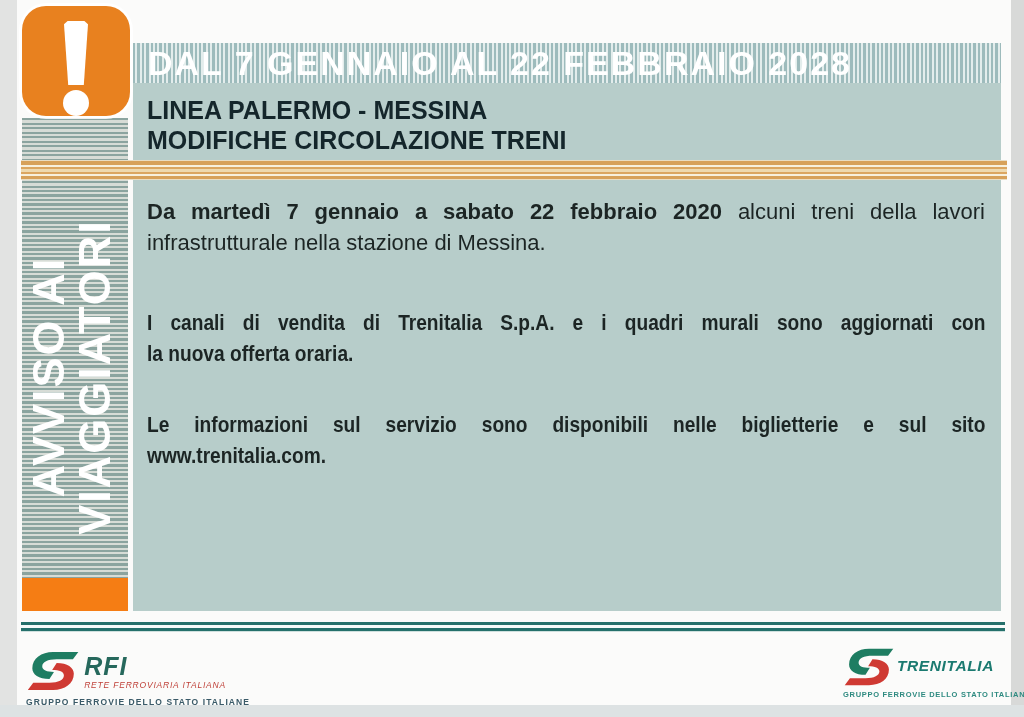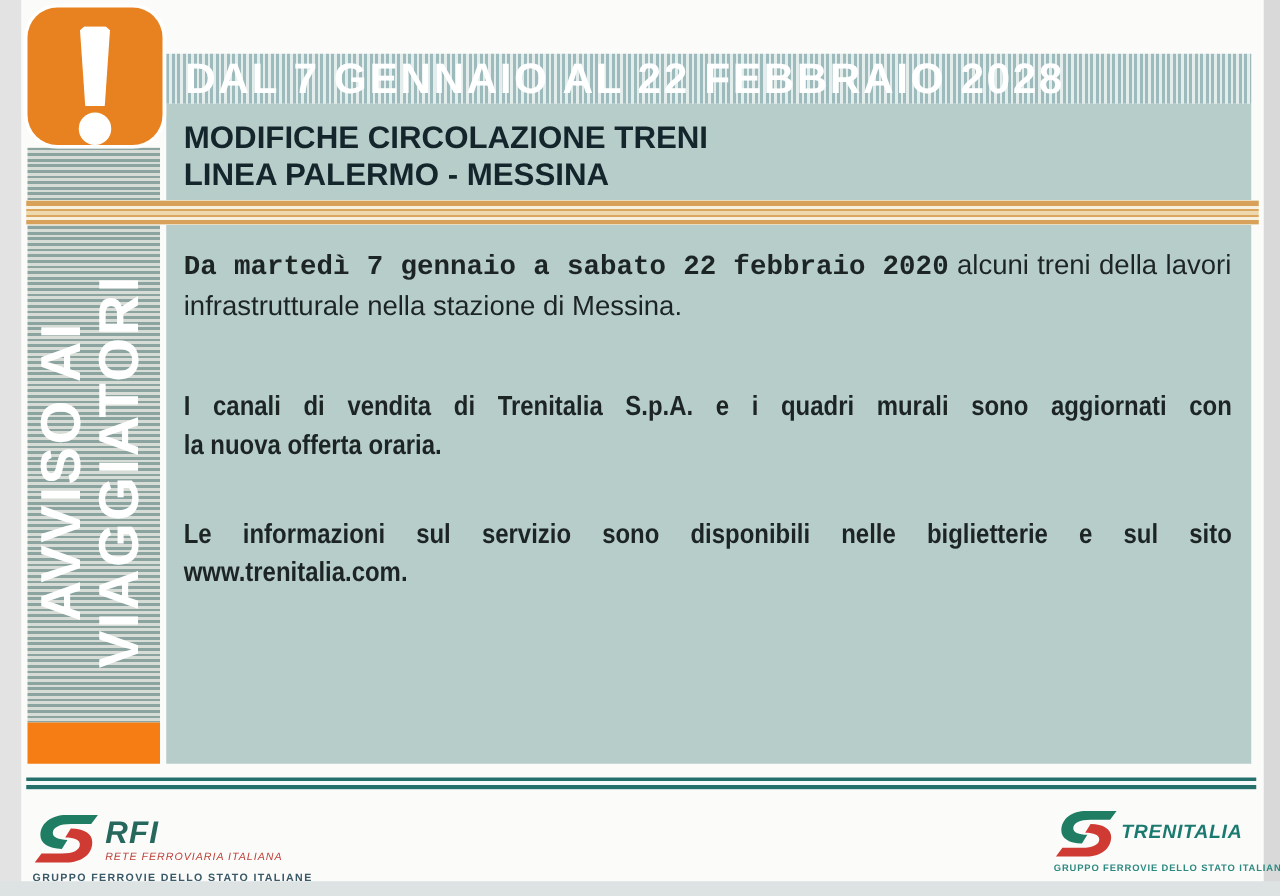--- a/index.html
+++ b/index.html
@@ -43,21 +43,21 @@
 
   
   .content{position:absolute;left:133px;top:180px;width:868px;height:431px;background:#b7cdca;
     color:#1c2524;font-size:22px;padding:16px 16px 0 14px;box-sizing:border-box;}
   .content .jline{text-align:justify;text-align-last:justify;line-height:31px;}
   .content .lline{text-align:left;line-height:31px;}
   .p1{margin:0;}
   .condensed{width:115%;transform:scaleX(0.87);transform-origin:left top;font-weight:bold;}
   .p2{margin-top:49px;}
   .p3{margin-top:40px;}
-  .b{font-weight:bold;font-family:Liberation Mono, monospace;}
+  .b{font-weight:bold;}
 
   
   .teal-rule{position:absolute;left:21px;top:622px;width:984px;height:10px;
     background:linear-gradient(180deg,#25706b 0 3px,#f6fbfa 3px 6px,#25706b 6px 9px,#cfe0de 9px 10px);}
 
   
   .logo-rfi{position:absolute;left:26px;top:648px;width:200px;}
   .logo-rfi .row{display:flex;align-items:flex-start;}
   .rfi-texts{margin-left:4px;margin-top:6px;}
   .rfi-name{font-style:italic;font-weight:bold;font-size:25px;line-height:24px;color:#26685c;letter-spacing:1px;}
@@ -87,22 +87,22 @@
     <div>VIAGGIATORI</div>
   </div>
 
   <div class="alert-icon">
     <div class="excl-bar"></div>
     <div class="excl-dot"></div>
   </div>
 
   <div class="banner">DAL 7 GENNAIO AL 22 FEBBRAIO 2028</div>
   <div class="subhead">
+    <div>LINEA PALERMO - MESSINA</div>
     <div>MODIFICHE CIRCOLAZIONE TRENI</div>
-    <div>LINEA PALERMO - MESSINA</div>
   </div>
 
   <div class="tan-divider"></div>
 
   <div class="content">
     <div class="p1">
       <div class="jline"><span class="b">Da martedì 7 gennaio a sabato 22 febbraio 2020</span><span> alcuni treni della lavori</span></div>
       <div class="lline">infrastrutturale nella stazione di Messina.</div>
     </div>
     <div class="condensed p2">

